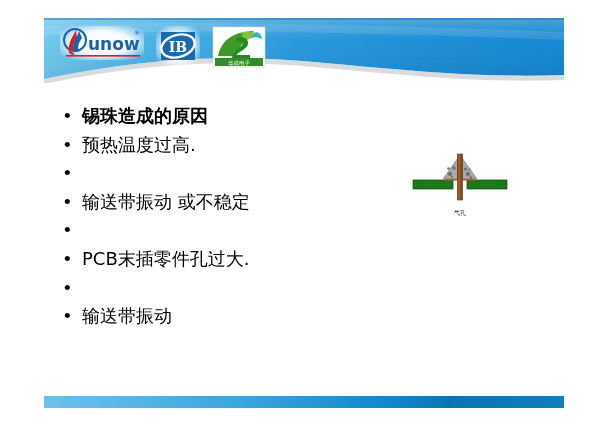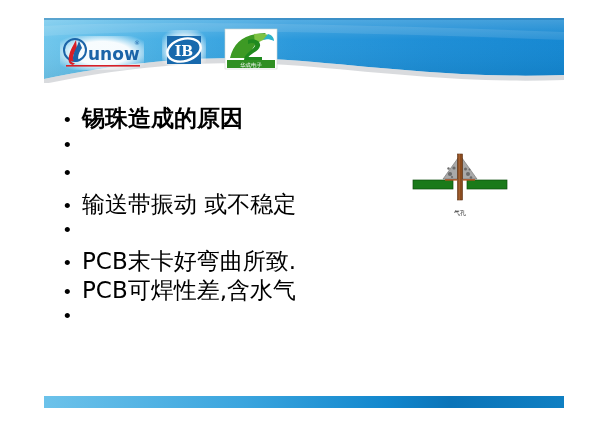--- a/index.html
+++ b/index.html
@@ -37,22 +37,22 @@
     height: 65px;
   }
 
   
   .logo-row {
     position: absolute;
     left: 60px;
     top: 26px;
     height: 44px;
     display: flex;
-    align-items: flex-end;
-    gap: 18px;
+    align-items: flex-start;
+    gap: 12px;
   }
   .logo {
     position: relative;
     display: block;
   }
   .logo-unow { width: 84px; height: 34px; }
   .logo-ib   { width: 44px; height: 40px; }
   .logo-hx   { width: 54px; height: 42px; }
 
   
@@ -72,21 +72,21 @@
   .bullet-dot {
     flex: 0 0 auto;
     width: 18px;
     font-size: 19px;
     line-height: 1;
     color: #000000;
     text-align: left;
   }
   .bullet-text {
     flex: 0 0 auto;
-    font-size: 23px;
+    font-size: 18px;
     line-height: 1.1;
     letter-spacing: 0px;
     font-family: "DejaVu Sans", "Liberation Sans", sans-serif;
   }
   .bullet-item.is-bold .bullet-text {
     font-weight: bold;
   }
 
   
   .diagram {
@@ -215,47 +215,48 @@
 
   <div class="bullet-list">
 
     <div class="bullet-item is-bold">
       <span class="bullet-dot">•</span>
       <span class="bullet-text">锡珠造成的原因</span>
     </div>
 
     <div class="bullet-item">
       <span class="bullet-dot">•</span>
+      <span class="bullet-text">预热温度过高.</span>
     </div>
 
     <div class="bullet-item">
       <span class="bullet-dot">•</span>
     </div>
 
     <div class="bullet-item">
       <span class="bullet-dot">•</span>
       <span class="bullet-text">输送带振动 或不稳定</span>
     </div>
 
     <div class="bullet-item">
       <span class="bullet-dot">•</span>
     </div>
 
     <div class="bullet-item">
       <span class="bullet-dot">•</span>
-      <span class="bullet-text">PCB末卡好弯曲所致.</span>
-    </div>
-
-    <div class="bullet-item">
-      <span class="bullet-dot">•</span>
-      <span class="bullet-text">PCB可焊性差,含水气</span>
-    </div>
-
-    <div class="bullet-item">
-      <span class="bullet-dot">•</span>
+      <span class="bullet-text">PCB末插零件孔过大.</span>
+    </div>
+
+    <div class="bullet-item">
+      <span class="bullet-dot">•</span>
+    </div>
+
+    <div class="bullet-item">
+      <span class="bullet-dot">•</span>
+      <span class="bullet-text">输送带振动</span>
     </div>
 
   </div>
 
   <div class="diagram">
     <svg class="diagram-svg" viewBox="0 0 110 60">
 
       <rect x="8" y="32" width="40" height="9" fill="#1a7a1a" stroke="#0d4d0d" stroke-width="0.7"></rect>
 
       <rect x="62" y="32" width="40" height="9" fill="#1a7a1a" stroke="#0d4d0d" stroke-width="0.7"></rect>

